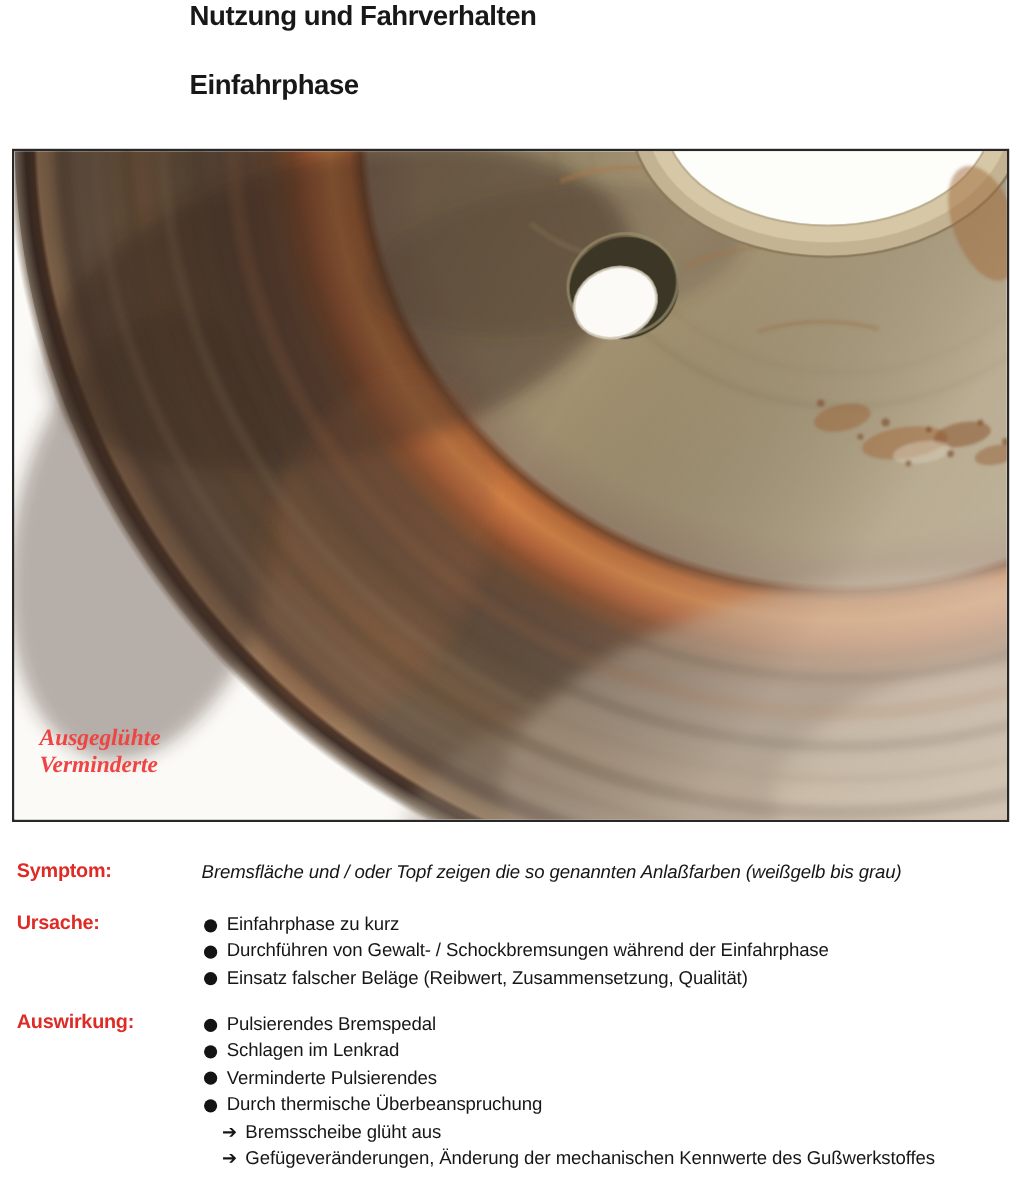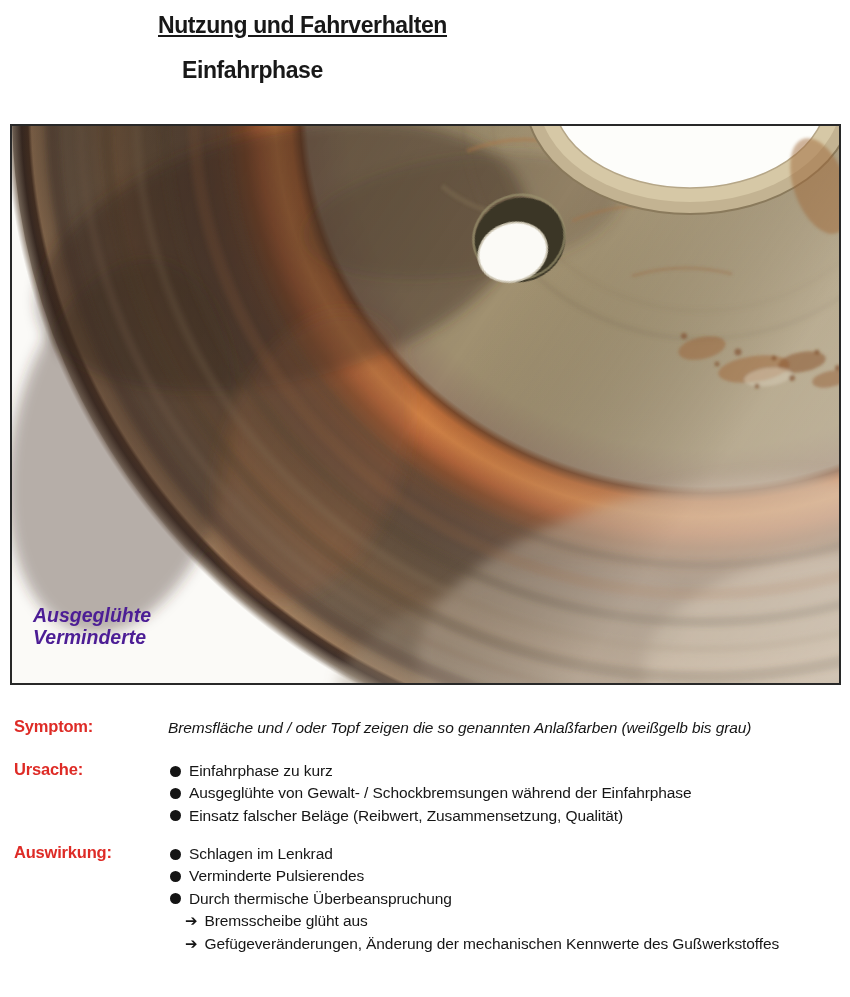--- a/index.html
+++ b/index.html
@@ -1,20 +1,20 @@
 <!DOCTYPE html>
 <html><head>
 <meta charset="utf-8">
 <style>
   html,body{margin:0;padding:0;background:#ffffff;}
   .page{position:relative;width:850px;height:997px;background:#ffffff;overflow:hidden;
         font-family:"Liberation Sans","DejaVu Sans",sans-serif;color:#161616;}
   .h-title{position:absolute;left:158px;font-size:23px;font-weight:bold;letter-spacing:-0.4px;color:#181818;white-space:nowrap;}
-  #title{top:12px;text-decoration:underline;}
-  #subtitle{top:57px;margin-left:24px;}
+  #title{top:0;}
+  #subtitle{top:57px;}
 
   .photo{position:absolute;left:10px;top:124px;width:827px;height:557px;border:2px solid #282828;background:#fbfaf7;}
   .photo svg{position:absolute;left:0;top:0;display:block;}
   .caption{position:absolute;left:21px;top:479px;font-size:19.5px;line-height:21.5px;font-weight:bold;font-style:italic;white-space:nowrap;}
 
   .section{position:absolute;left:14px;width:822px;font-size:15.5px;letter-spacing:-0.1px;}
   #sec-symptom{top:717px;}
   #sec-ursache{top:760px;text-align:right;}
   #sec-auswirkung{top:843px;text-align:center;}
   .sec-label{position:absolute;left:0;top:0;font-size:16.5px;font-weight:bold;letter-spacing:-0.2px;white-space:nowrap;}
@@ -135,21 +135,21 @@
         <ellipse cx="808" cy="60" rx="26" ry="50" transform="rotate(-20 808 60)" fill="#a06a3a" opacity="0.5" filter="url(#b15)"></ellipse>
       </g>
 
       <g transform="rotate(-20 508 114)">
         <ellipse cx="508" cy="114" rx="46" ry="42" fill="#3b3626"></ellipse>
         <ellipse cx="508" cy="111" rx="46" ry="42" fill="none" stroke="#99906c" stroke-width="2.5" opacity="0.7"></ellipse>
         <ellipse cx="497" cy="123" rx="35" ry="29" fill="#fbfaf6" stroke="#cfc8b6" stroke-width="2"></ellipse>
       </g>
     </svg>
 
-    <div class="caption" style="color: #4c1d95;">
+    <div class="caption" style="color: #ef4444; font-family: Liberation Serif, serif;">
       <div>Ausgeglühte</div>
       <div>Verminderte</div>
     </div>
   </div>
 
   <div id="sec-symptom" class="section">
     <div class="sec-label" style="color: rgb(222, 43, 38);">Symptom:</div>
     <div class="sec-content">
       <div class="plain-row">Bremsfläche und / oder Topf zeigen die so genannten Anlaßfarben (weißgelb bis grau)</div>
     </div>
@@ -157,34 +157,38 @@
 
   <div id="sec-ursache" class="section">
     <div class="sec-label" style="color: rgb(222, 43, 38);">Ursache:</div>
     <div class="sec-content">
       <div class="bullet-row">
         <span class="dot"></span>
         <span>Einfahrphase zu kurz</span>
       </div>
       <div class="bullet-row">
         <span class="dot"></span>
-        <span>Ausgeglühte von Gewalt- / Schockbremsungen während der Einfahrphase</span>
+        <span>Durchführen von Gewalt- / Schockbremsungen während der Einfahrphase</span>
       </div>
       <div class="bullet-row">
         <span class="dot"></span>
         <span>Einsatz falscher Beläge (Reibwert, Zusammensetzung, Qualität)</span>
       </div>
     </div>
   </div>
 
   <div id="sec-auswirkung" class="section">
     <div class="sec-label" style="color: rgb(222, 43, 38);">Auswirkung:</div>
     <div class="sec-content">
       <div class="bullet-row">
         <span class="dot"></span>
+        <span>Pulsierendes Bremspedal</span>
+      </div>
+      <div class="bullet-row">
+        <span class="dot"></span>
         <span>Schlagen im Lenkrad</span>
       </div>
       <div class="bullet-row">
         <span class="dot"></span>
         <span>Verminderte Pulsierendes</span>
       </div>
       <div class="bullet-row">
         <span class="dot"></span>
         <span>Durch thermische Überbeanspruchung</span>
       </div>

